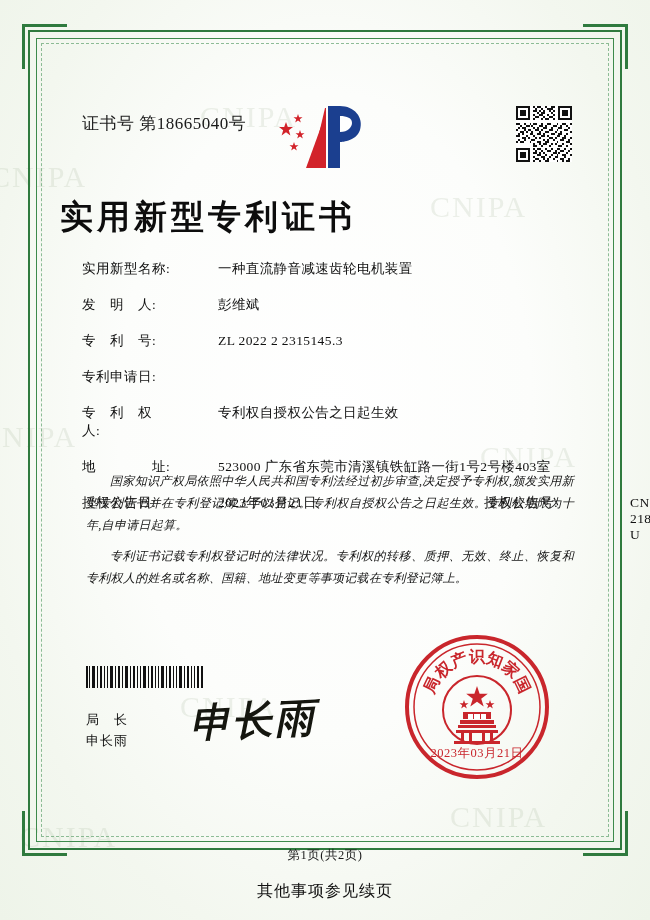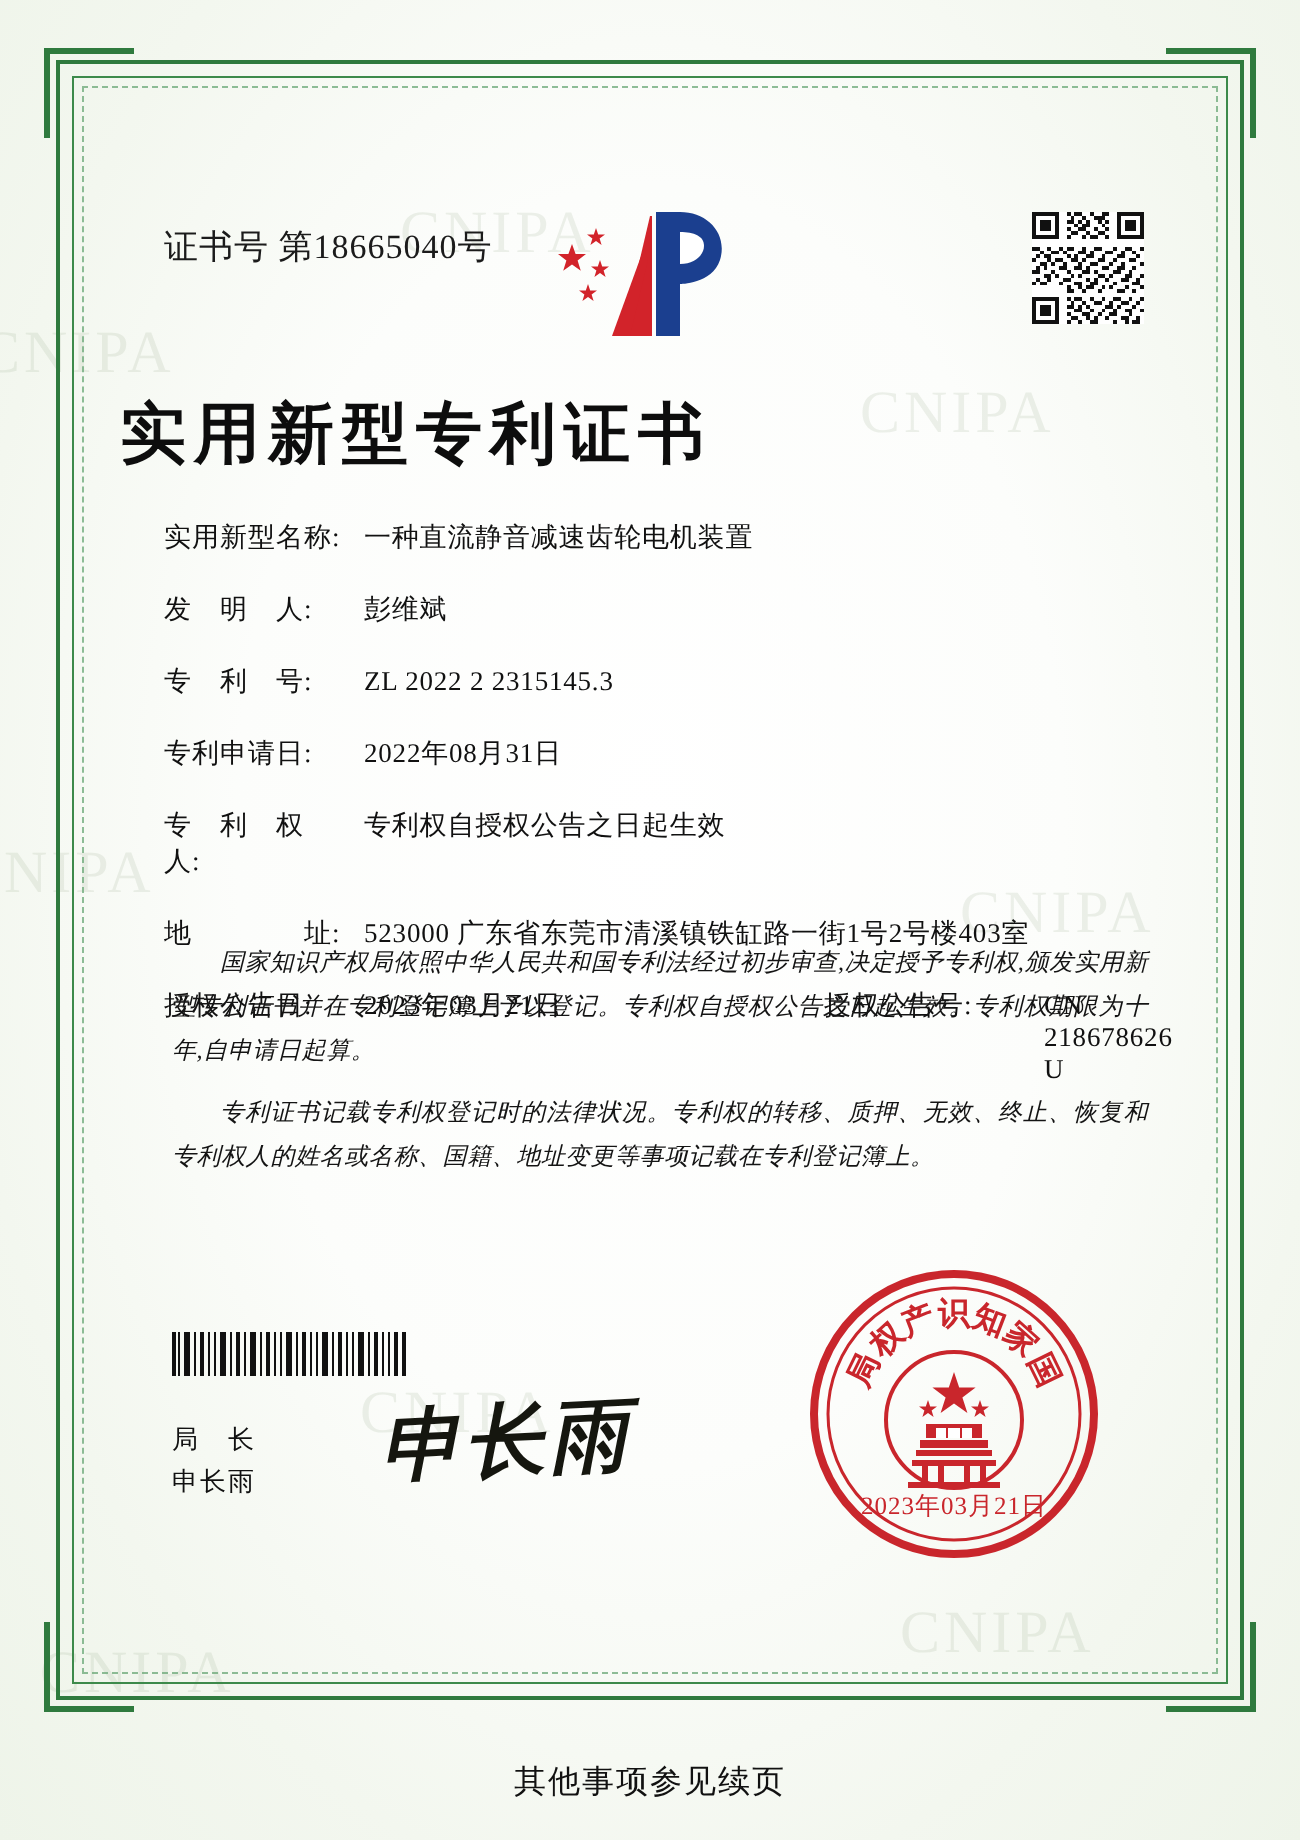--- a/index.html
+++ b/index.html
@@ -130,20 +130,21 @@
     right: 10px;
     top: 190px;
   }
   .field-row {
     display: flex;
     align-items: baseline;
     margin-bottom: 18px;
     font-family: "Liberation Serif", serif;
     font-size: 13.5px;
     color: #111;
+    gap: 36px;
   }
   .field-label {
     width: 100px;
     flex: 0 0 100px;
     letter-spacing: 0.5px;
   }
   .field-value {
     flex: 1;
     letter-spacing: 0.4px;
   }
@@ -483,21 +484,20 @@
       <div class="field-row">
         <div class="field-label">发　明　人:</div>
         <div class="field-value">彭维斌</div>
       </div>
       <div class="field-row">
         <div class="field-label">专　利　号:</div>
         <div class="field-value">ZL 2022 2 2315145.3</div>
       </div>
       <div class="field-row">
         <div class="field-label">专利申请日:</div>
-        <div class="field-value">2022年08月31日</div>
       </div>
       <div class="field-row">
         <div class="field-label">专　利　权　人:</div>
         <div class="field-value">专利权自授权公告之日起生效</div>
       </div>
       <div class="field-row">
         <div class="field-label">地　　　　址:</div>
         <div class="field-value">523000 广东省东莞市清溪镇铁缸路一街1号2号楼403室</div>
       </div>
       <div class="field-row double">
@@ -593,15 +593,16 @@
           <text x="75" y="30" text-anchor="middle" transform="rotate(21 75 75)">知</text>
           <text x="75" y="30" text-anchor="middle" transform="rotate(42 75 75)">家</text>
           <text x="75" y="30" text-anchor="middle" transform="rotate(64 75 75)">国</text>
         </g>
       </svg>
     </div>
     <div class="seal-date">2023年03月21日</div>
 
   </div>
 
+  <div class="page-number">第1页(共2页)</div>
   <div class="footer-note">其他事项参见续页</div>
 
 </div>
 
 </body></html>

